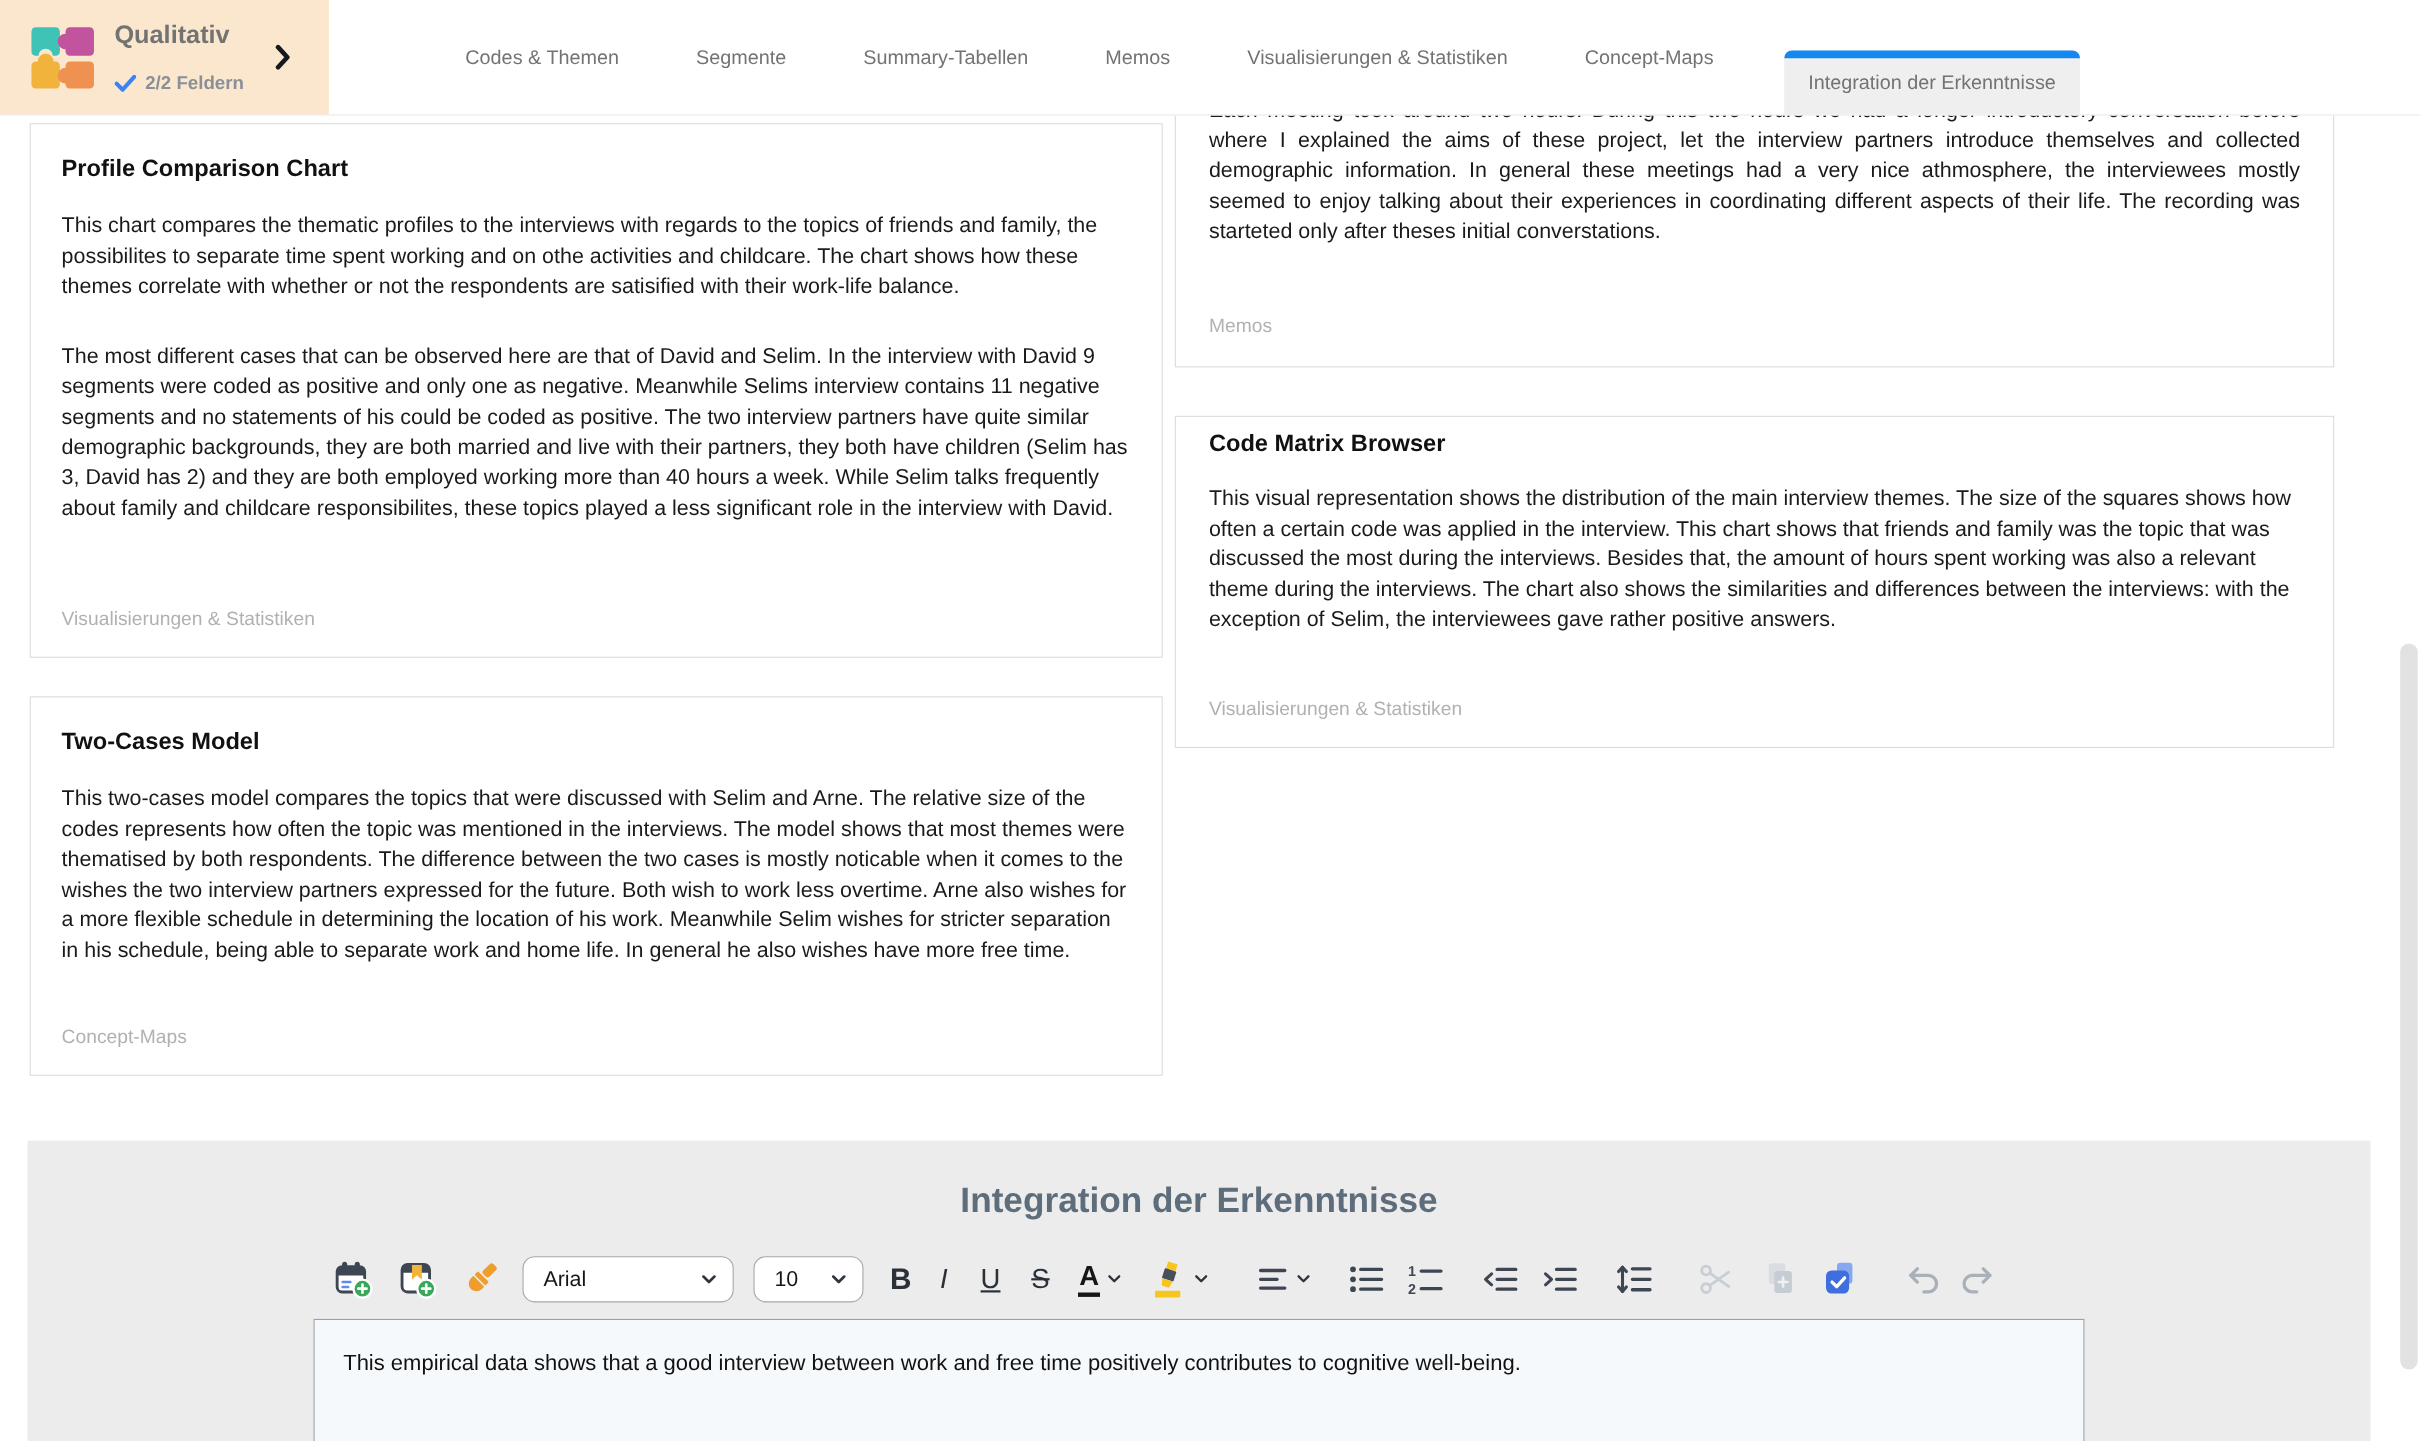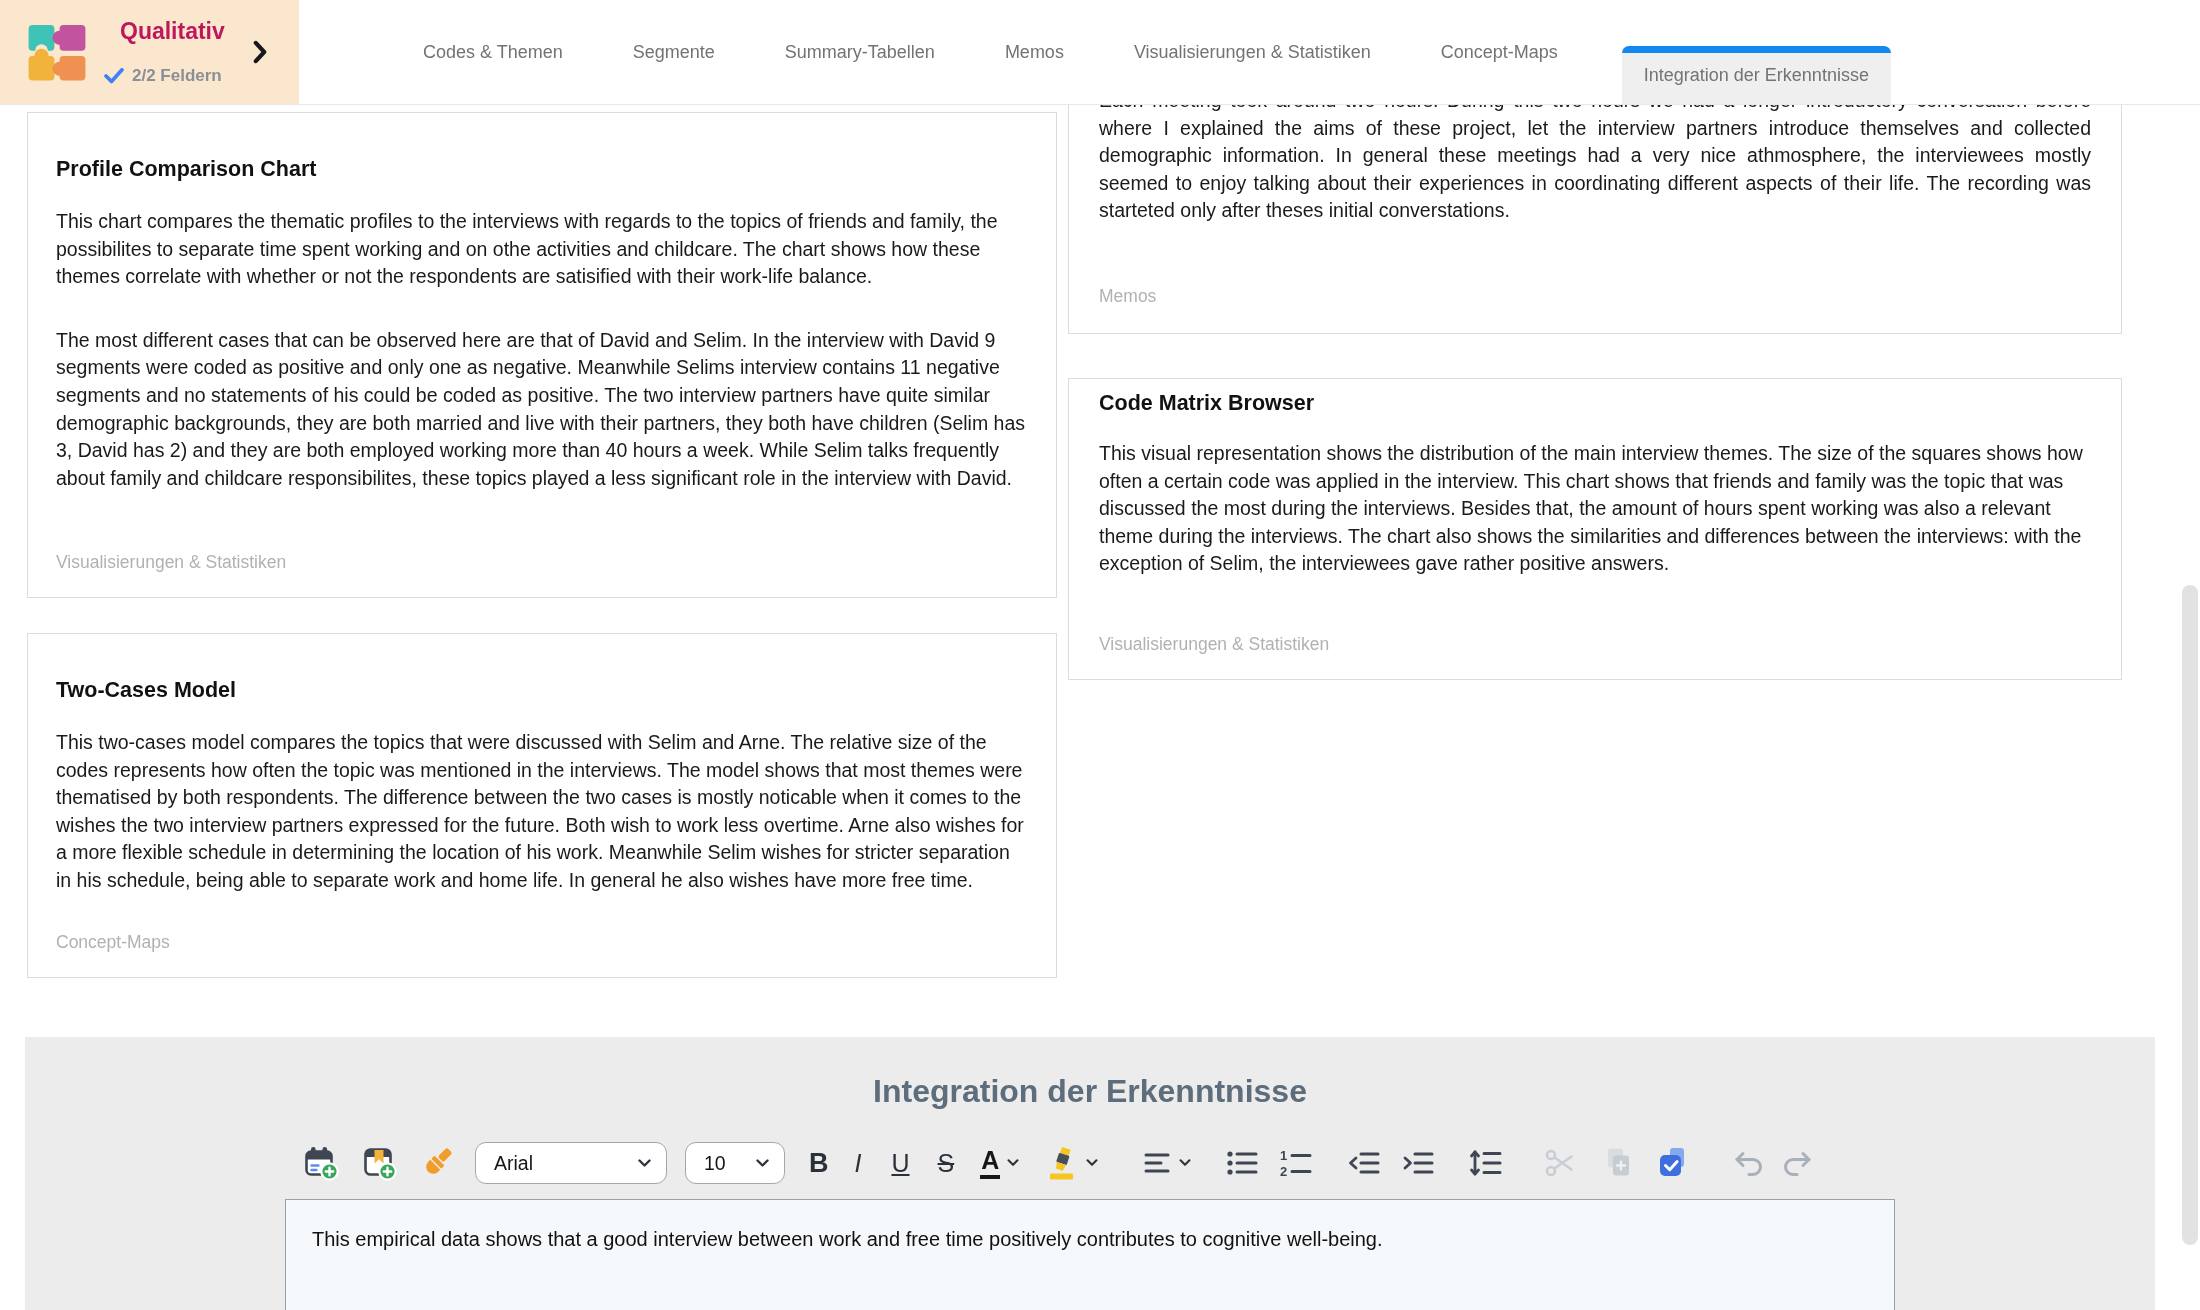--- a/index.html
+++ b/index.html
@@ -5,35 +5,35 @@
   html,body{margin:0;padding:0;background:#fff;}
   .page{position:relative;width:2200px;height:1310px;overflow:hidden;background:#ffffff;
         font-family:"Liberation Sans",sans-serif;color:#1a1a1a;}
 
   
   .header{position:absolute;left:0;top:0;width:2200px;height:104px;background:#fff;
           border-bottom:1px solid #e9e9e9;z-index:20;}
   .badge{position:absolute;left:0;top:0;width:299px;height:104px;background:#fbe7cd;
          display:flex;align-items:center;box-sizing:border-box;padding-left:26px;cursor:pointer;}
   .badge .txt{margin-left:16px;}
-  .badge-title{font-size:23px;font-weight:bold;color:#be185d;line-height:26px;margin-left:16px;}
+  .badge-title{font-size:23px;font-weight:bold;color:#737373;line-height:26px;}
   .badge-sub{display:flex;align-items:center;gap:8px;margin-top:22px;font-weight:bold;}
   .badge-sub span{font-size:17px;color:#8a8f98;}
   .badge-chevron{margin-left:28px;}
 
   .tabs{position:absolute;left:417px;top:0;height:104px;display:flex;align-items:center;gap:58px;}
   .tab{font-size:18px;color:#737373;white-space:nowrap;cursor:pointer;padding:0 6px;}
   .tab.active{position:relative;align-self:flex-end;height:58px;display:flex;align-items:center;
               background:#efefef;border-radius:9px 9px 0 0;padding:0 22px;}
   .tab.active::before{content:"";position:absolute;left:0;top:0;right:0;height:7px;
               background:#1488f0;border-radius:9px 9px 0 0;}
 
   
   .card{position:absolute;background:#fff;border:1px solid #dcdcdc;box-sizing:border-box;
-        padding:44px 28px;}
+        padding:28px 28px;}
   .card h3{margin:0 0 26px 0;font-size:21.5px;font-weight:bold;color:#111;}
   .card p{margin:0 0 36px 0;font-size:19.5px;line-height:27.6px;color:#1a1a1a;}
   .card .footer{position:absolute;left:28px;bottom:24px;color:#b1b1b1;font-size:17.5px;}
   #card-profile{left:27px;top:112px;width:1030px;height:486px;}
   #card-twocases{left:27px;top:633px;width:1030px;height:345px;}
   #card-memos{left:1068px;top:30px;width:1054px;height:304px;z-index:1;padding:0 30px;}
   #card-memos p{margin:56px 0 0 0;text-align:justify;}
   #card-memos .footer{left:30px;bottom:26px;}
   #card-codematrix{left:1068px;top:378px;width:1054px;height:302px;padding:12px 30px;}
   #card-codematrix h3{margin-bottom:24px;}

